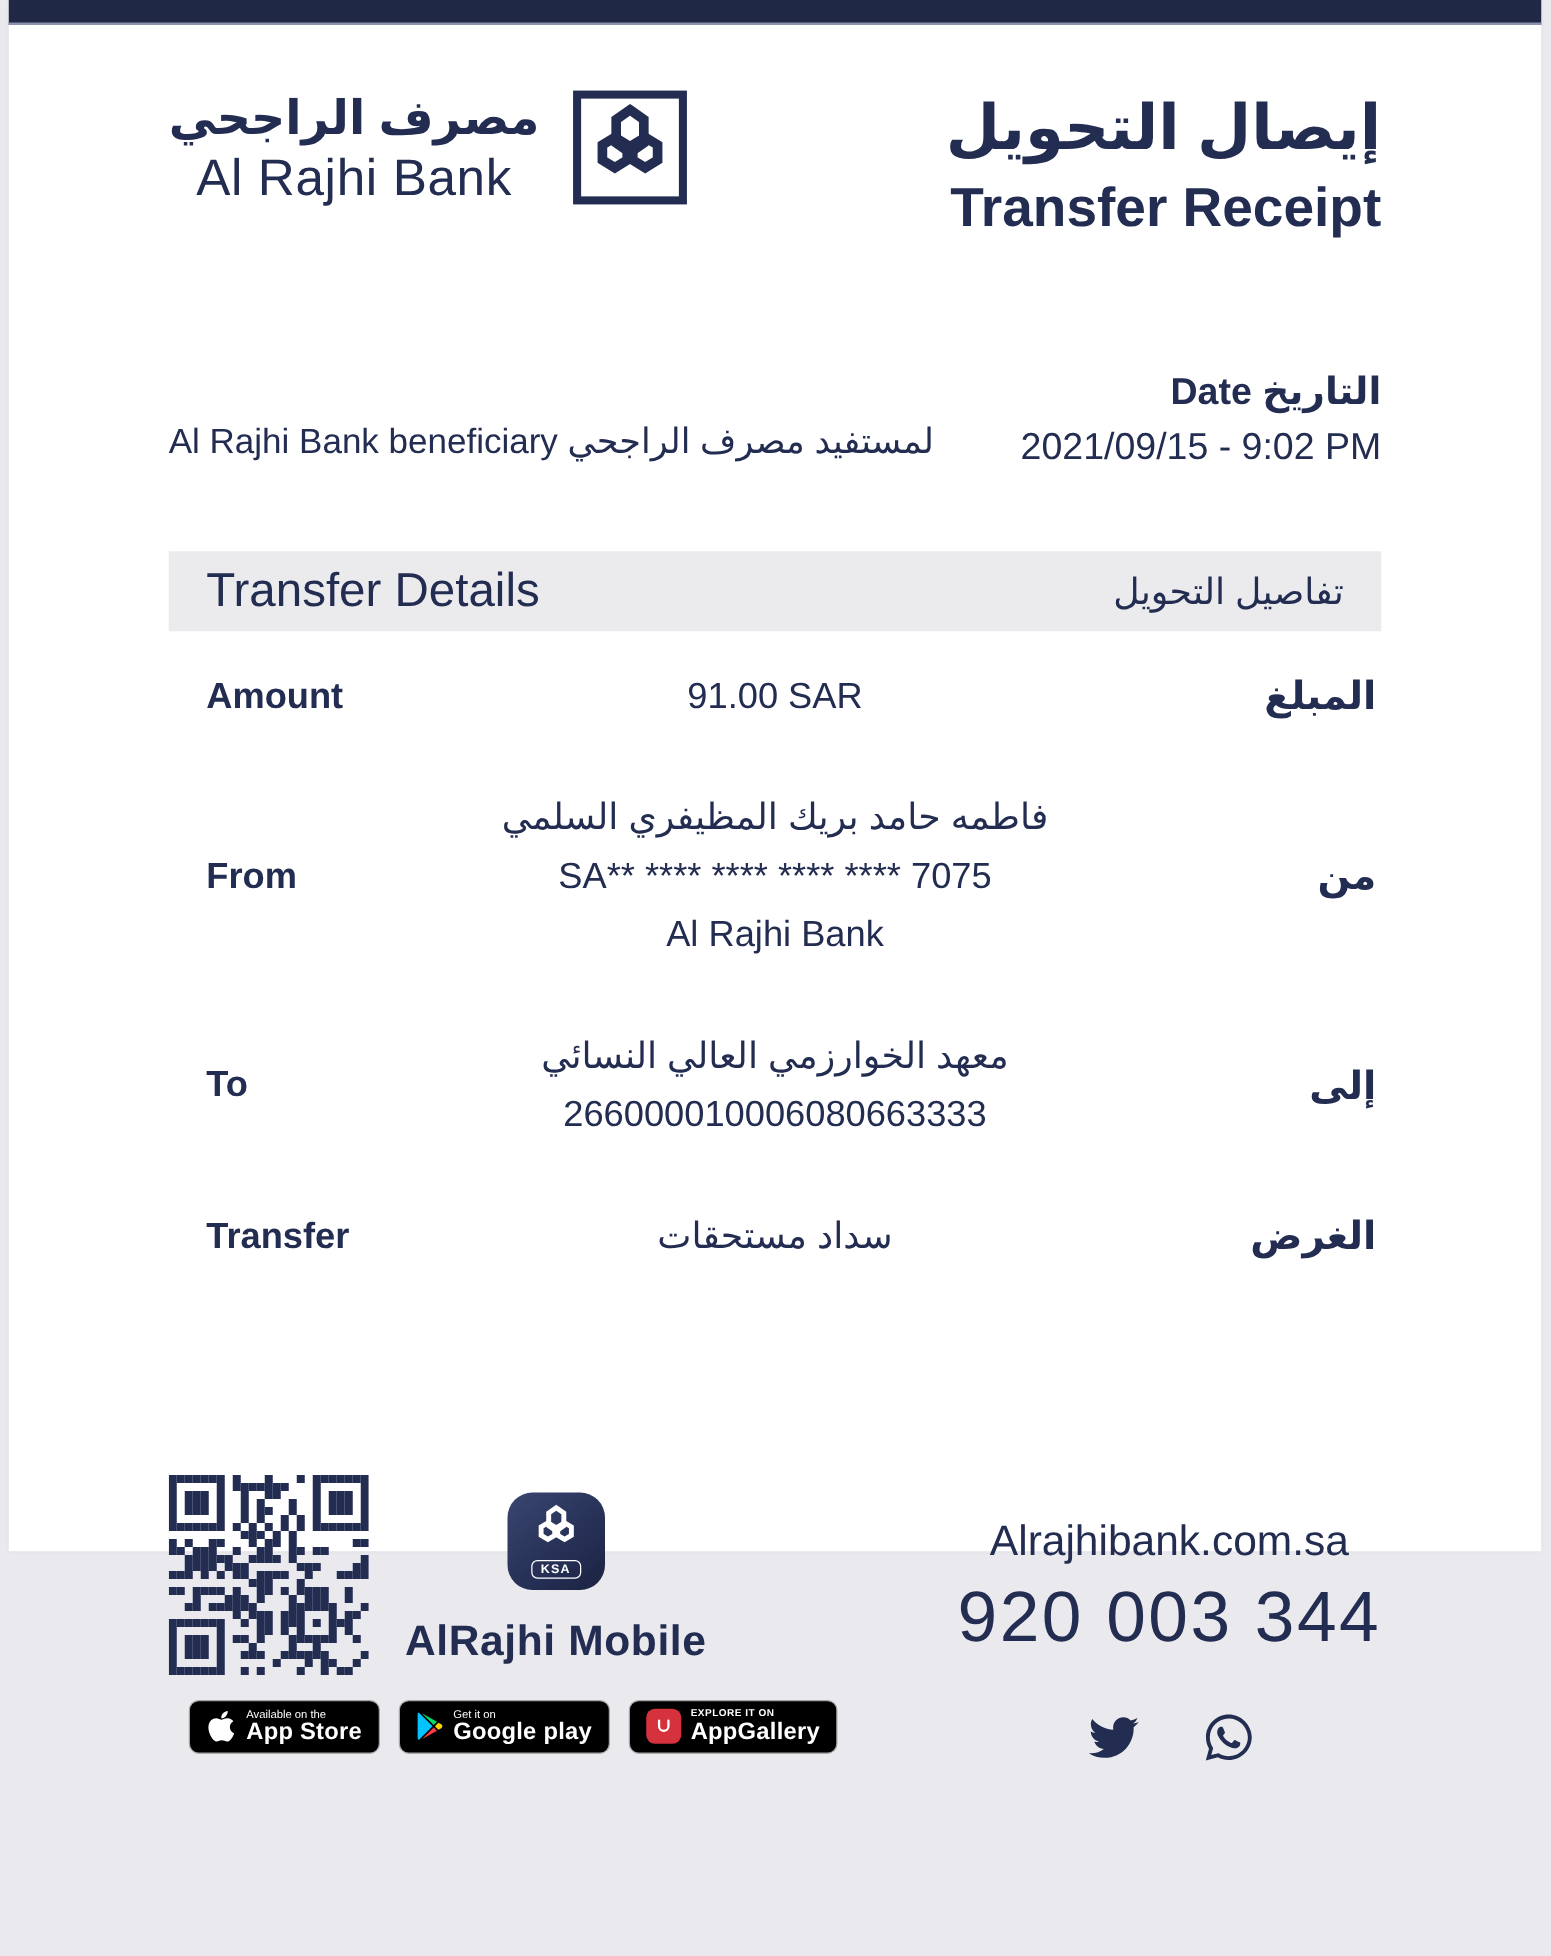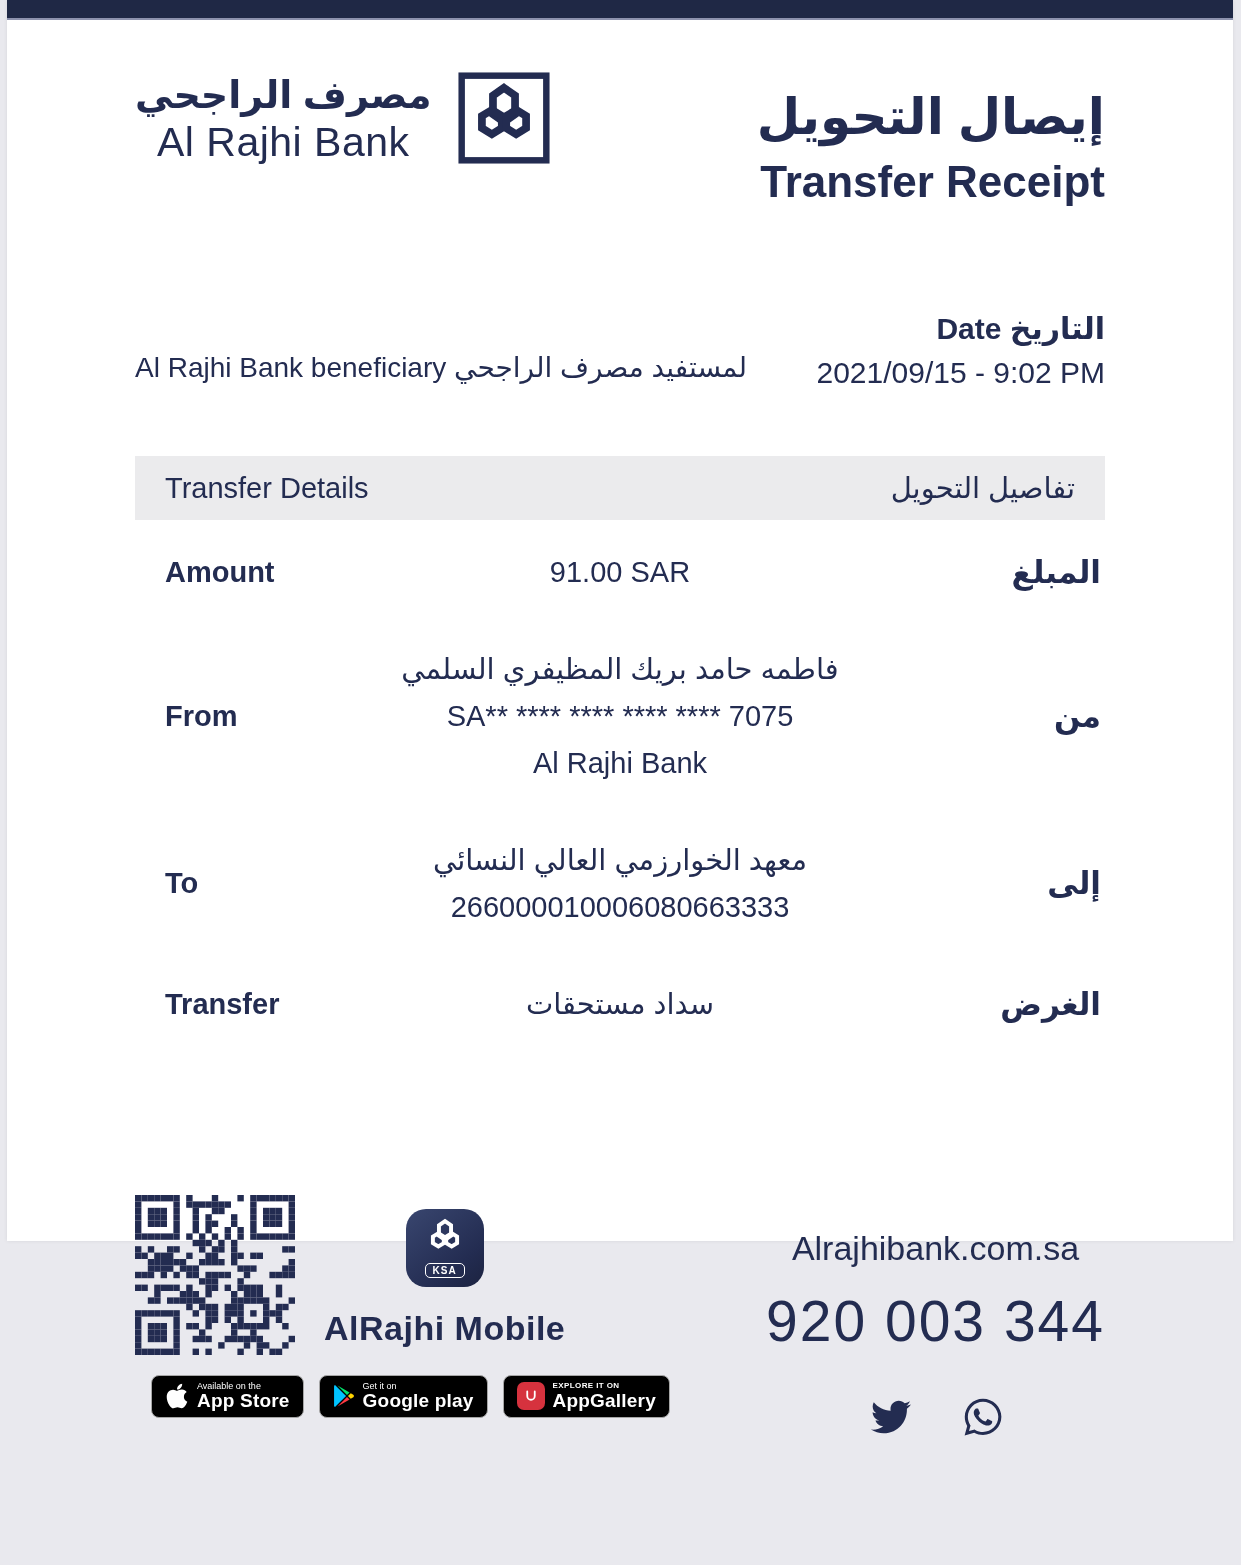--- a/index.html
+++ b/index.html
@@ -18,37 +18,37 @@
   .topbar{height:20px;background:var(--topbar);border-bottom:2px solid #8d92ad;}
   .content{padding:52px 128px 0 128px;}
 
   
   .header{display:flex;justify-content:space-between;align-items:flex-start;}
   .brand{display:flex;align-items:flex-start;gap:26px;}
   .brand-text{display:flex;flex-direction:column;align-items:center;padding-top:2px;}
   .brand-ar{font-size:38px;font-weight:700;direction:rtl;line-height:1.15;}
   .brand-en{font-size:41px;font-weight:500;letter-spacing:.5px;line-height:1.2;}
   .brand-emblem{width:92px;height:92px;display:block;}
-  .title-block{text-align:right;margin-top:15px;}
+  .title-block{text-align:right;}
   .title-ar{font-size:50px;font-weight:700;direction:rtl;line-height:1.2;}
   .title-en{font-size:44px;font-weight:700;margin-top:10px;}
 
   
   .date-row{display:flex;justify-content:space-between;align-items:flex-end;margin-top:104px;}
   .beneficiary{font-size:28px;direction:ltr;padding-bottom:6px;}
   .date-block{text-align:right;}
   .date-label{font-size:30px;font-weight:700;direction:rtl;}
   .date-value{font-size:30px;margin-top:10px;direction:ltr;}
 
   
   .section-bar{
     margin-top:66px;height:64px;background:var(--section-bg);
     display:flex;justify-content:space-between;align-items:center;padding:0 30px;
   }
-  .section-en{font-size:29px;}
+  .section-en{font-size:38px;}
   .section-ar{font-size:29px;direction:rtl;}
 
   
   .detail-rows{margin-top:4px;}
   .detail-row{display:grid;grid-template-columns:215px 1fr 215px;align-items:center;padding:25px 0;}
   .lbl-en{font-size:29px;font-weight:700;padding-left:30px;}
   .lbl-ar{font-size:31px;font-weight:700;text-align:right;direction:rtl;padding-right:4px;}
   .val{text-align:center;font-size:29px;line-height:1.62;}
   .val .line{min-height:1em;}
 
@@ -78,21 +78,21 @@
   .badge-small.caps{font-size:8px;font-weight:700;letter-spacing:.4px;}
   .badge-big{font-size:19px;font-weight:600;letter-spacing:.2px;}
   .badge svg{display:block;}
   .gallery-icon{
     width:28px;height:28px;background:#d6323e;border-radius:7px;
     display:flex;align-items:center;justify-content:center;
   }
 
   .footer-right{display:flex;flex-direction:column;align-items:center;padding-top:34px;}
   .website{font-size:34px;}
-  .phone{font-size:57px;font-weight:500;letter-spacing:2px;margin-top:20px;}
+  .phone{font-size:57px;font-weight:500;letter-spacing:2px;margin-top:8px;}
   .social-row{display:flex;gap:48px;margin-top:42px;align-items:center;}
   .social-row svg{display:block;cursor:pointer;}
 </style>
 </head>
 <body>
 
 <div class="page">
   <div class="topbar"></div>
 
   <div class="content">

